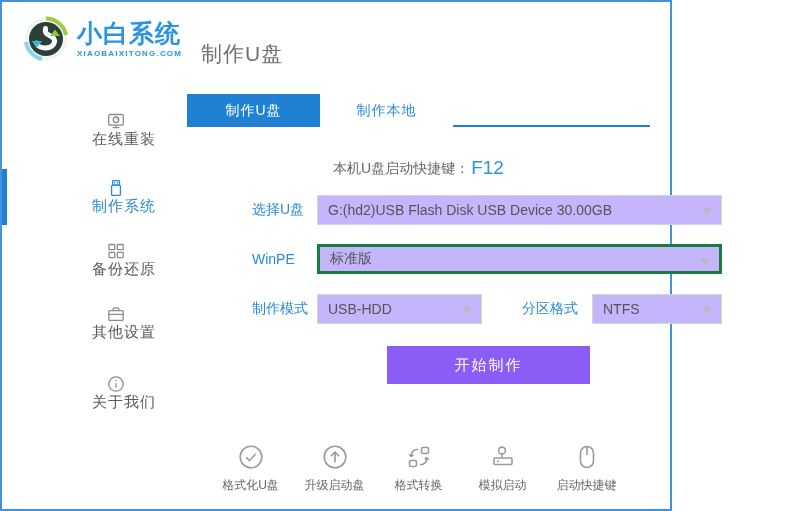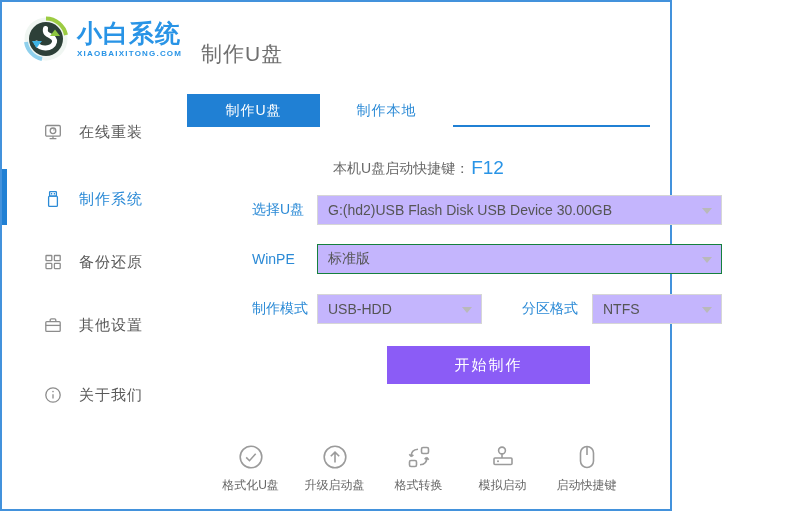--- a/index.html
+++ b/index.html
@@ -13,21 +13,21 @@
   .brand-name { font-size:25px; font-weight:bold; color:#2994e6; line-height:1.05; letter-spacing:1px; }
   .brand-domain { font-size:8px; font-weight:bold; color:#2994e6; letter-spacing:1.2px; margin-top:3px; }
   .page-title { position:absolute; left:199px; top:38px; font-size:21px; color:#707070; letter-spacing:1px; }
   .win-controls { position:absolute; top:9px; right:16px; display:flex; align-items:center; }
   .disclaimer-link { font-size:13px; color:#2b8ad6; text-decoration:underline; cursor:pointer; }
   .win-btn { margin-left:17px; color:#a2a2a2; font-size:15px; line-height:15px; cursor:pointer; }
   .win-btn.close { font-size:16px; }
 
   
   .sidebar { position:absolute; left:0; top:90px; bottom:0; width:185px; background:#fff; }
-  .side-item { position:absolute; left:0; width:185px; height:40px; display:flex; align-items:center; padding-left:42px; cursor:pointer; }
+  .side-item { position:absolute; left:0; width:185px; height:40px; display:flex; align-items:center; padding-left:42px; cursor:pointer;flex-direction:column; }
   .side-item .side-icon { width:18px; height:18px; flex-shrink:0; }
   .side-item .side-label { margin-left:17px; font-size:15px; color:#595959; letter-spacing:1px; }
   .side-item.active .side-label { color:#2b8ad6; }
   .active-indicator { position:absolute; left:0; top:77px; width:5px; height:56px; background:#2080d4; }
 
   
   .tabs { position:absolute; left:185px; right:20px; top:92px; height:33px; border-bottom:2px solid #2080d4; display:flex; }
   .tab { width:133px; height:33px; line-height:33px; text-align:center; font-size:14px; cursor:pointer; letter-spacing:1px; }
   .tab.active { background:#2080d4; color:#fff; }
   .tab.inactive { background:#fff; color:#2b8ad6; }
@@ -38,21 +38,21 @@
 
   
   .form-row { position:absolute; left:250px; height:30px; display:flex; align-items:center; }
   .row-usb { top:193px; } .row-winpe { top:242px; } .row-mode { top:292px; }
   .form-label { width:65px; flex-shrink:0; font-size:14px; color:#2b8ad6; }
   .form-label.second { margin-left:40px; width:70px; }
   .select { position:relative; height:30px; border:1px solid #d6d6d6; background:#c4b5fd; display:flex; align-items:center; padding:0 26px 0 10px; font-size:14px; color:#555; cursor:pointer; }
   .select.w-wide { width:405px; }
   .select.w-mid { width:165px; }
   .select.w-small { width:130px; }
-  .select.focused { border:1px solid #15803d; }
+  .select.focused { border:3px solid #15803d; }
   .dd-arrow { position:absolute; right:9px; top:12px; width:0; height:0; border-left:5px solid transparent; border-right:5px solid transparent; border-top:6px solid #b9b9b9; }
 
   
   .start-button { position:absolute; left:385px; top:344px; width:203px; height:38px; background:#8b5cf6; color:#fff; font-size:15px; line-height:38px; text-align:center; letter-spacing:2px; cursor:pointer; }
 
   
   .footer-tools { position:absolute; left:185px; right:20px; top:441px; display:flex; justify-content:center; gap:12px; }
   .tool { width:72px; display:flex; flex-direction:column; align-items:center; cursor:pointer; }
   .tool-label { margin-top:6px; font-size:12px; color:#666; white-space:nowrap; }
 </style>

